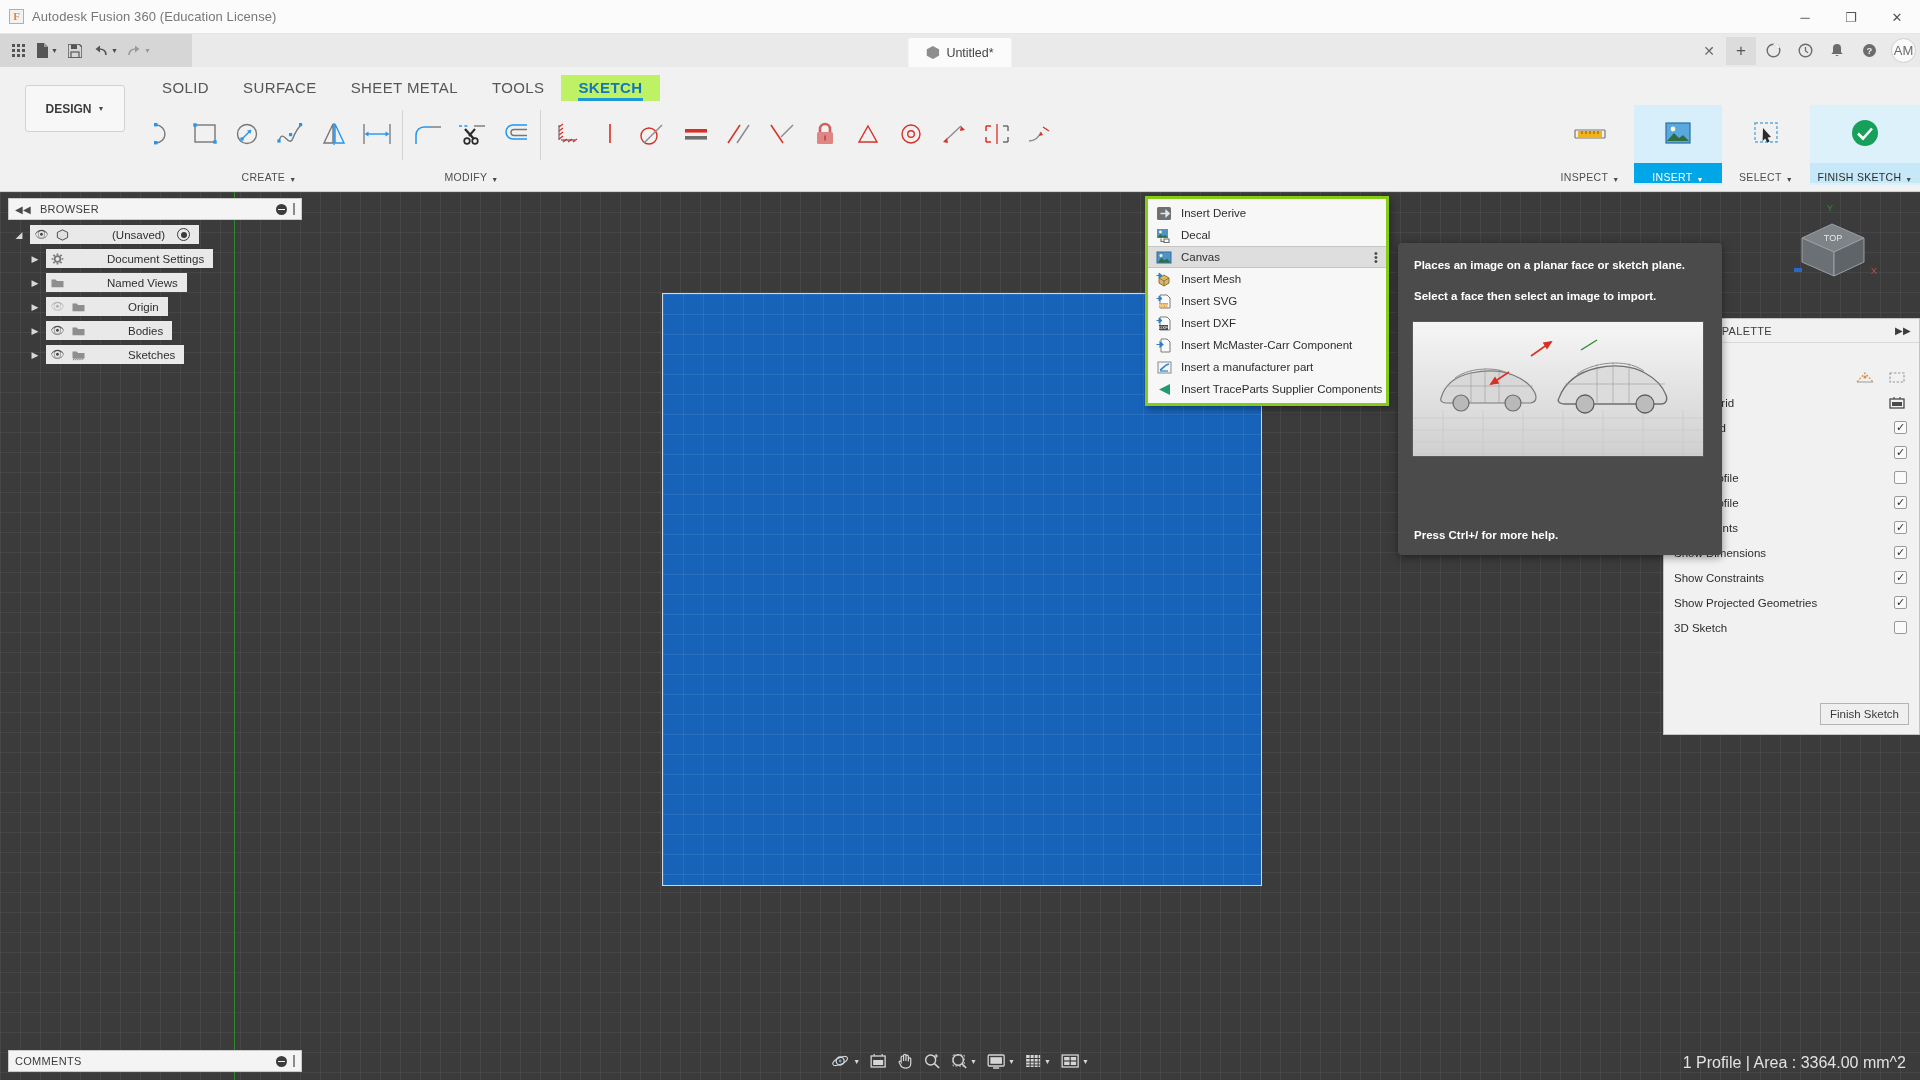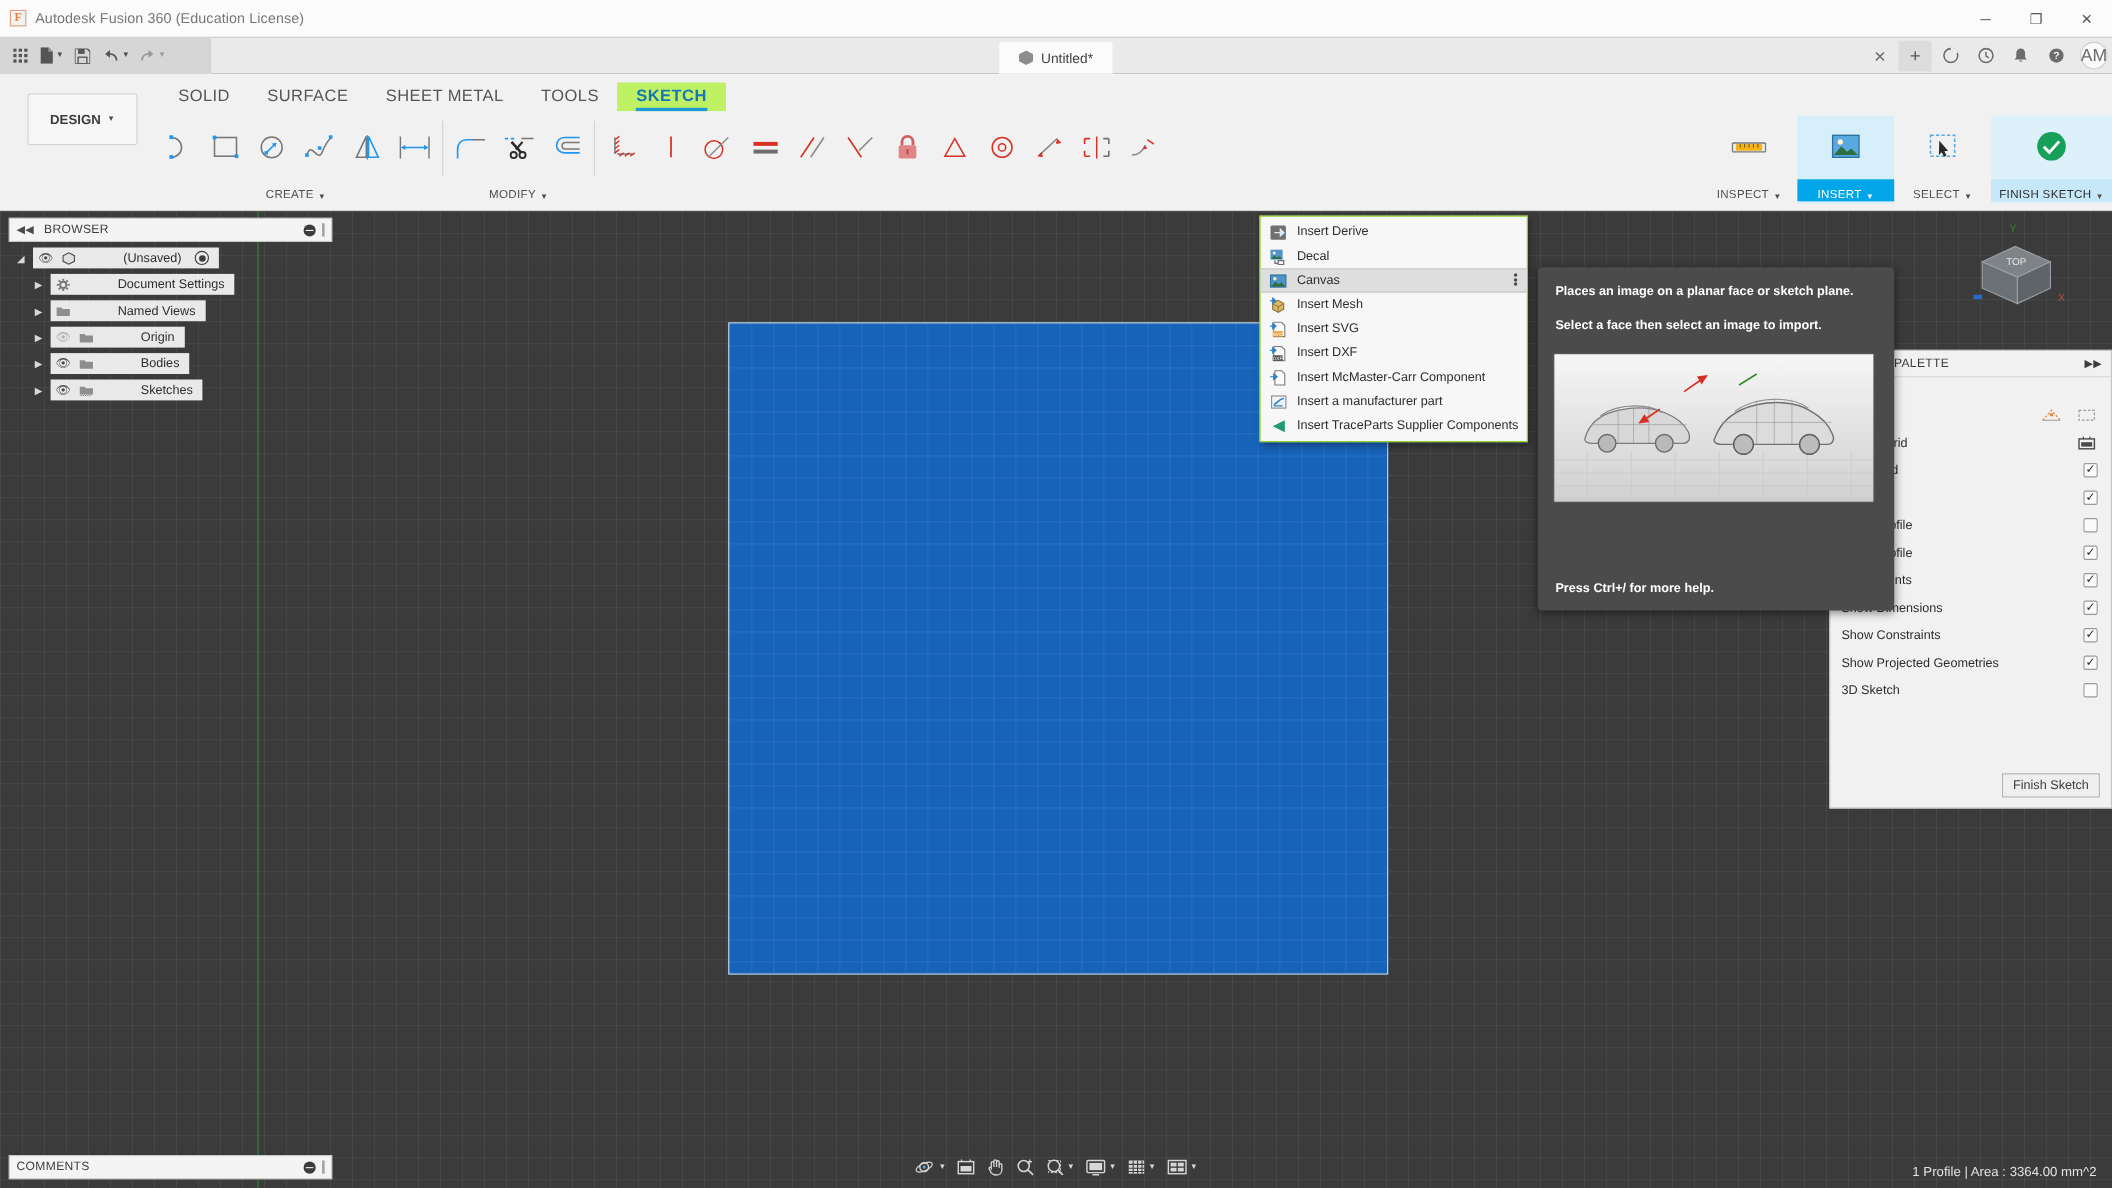--- a/index.html
+++ b/index.html
@@ -54,21 +54,21 @@
     clip-path: polygon(50% 0,100% 26%,100% 74%,50% 100%,0 74%,0 26%);
   }
   .qat-right { position: absolute; right: 4px; top: 0; height: 33px; display: flex; align-items: center; gap: 2px; }
   .qat-icon {
     width: 30px; height: 28px; display: flex; align-items: center; justify-content: center;
     color: #6c6c6c; font-size: 14px;
   }
   .qat-icon.plus { background: #dcdcdc; font-size: 17px; color: #555; }
   .avatar {
     width: 25px; height: 25px; border-radius: 50%; background: #fafafa;
-    border: 1px solid #cfcfcf; color: #6b6b6b; font-size: 16px;
+    border: 1px solid #cfcfcf; color: #6b6b6b; font-size: 13px;
     display: flex; align-items: center; justify-content: center; margin-left: 5px;
   }
 
   
   .ribbon {
     position: absolute; left: 0; top: 67px; width: 1920px; height: 125px;
     background: #f1f1f1; border-bottom: 1px solid #cfcfcf;
   }
   .ws-switch {
     position: absolute; left: 25px; top: 18px; width: 100px; height: 47px;
@@ -154,21 +154,21 @@
   .tlabel { white-space: nowrap; margin-left: 36px; }
   .radio-dot {
     width: 13px; height: 13px; border: 1.5px solid #3c3c3c; border-radius: 50%;
     display: flex; align-items: center; justify-content: center; margin-left: 6px;
   }
   .radio-dot::after { content:""; width: 6px; height: 6px; border-radius: 50%; background: #3c3c3c; }
 
   
   .menu {
     position: absolute; left: 1145px; top: 196px; width: 244px;
-    background: #f7f7f7; border: 1px solid #84cc16; padding: 3px 0;
+    background: #f7f7f7; border: 3px solid #84cc16; padding: 3px 0;
     box-shadow: 2px 3px 7px rgba(0,0,0,.35); z-index: 30;
   }
   .mitem {
     display: flex; align-items: center; height: 22px; padding: 0 8px; gap: 8px;
     font-size: 11.5px; color: #2d2d2d; white-space: nowrap;
   }
   .mitem.sel { background: #dedede; border-top: 1px solid #c5c5c5; border-bottom: 1px solid #c5c5c5; }
   .mico { width: 17px; height: 15px; flex: none; }
   .kebab { margin-left: auto; color: #4a4a4a; font-size: 11px; letter-spacing: 0; line-height: 4px; width: 4px; }
   .kebab span { display: block; }
@@ -228,21 +228,21 @@
     display: flex; align-items: center; padding: 0 6px; font-size: 11px; color: #3c3c3c;
     letter-spacing: .3px;
   }
   .navbar {
     position: absolute; left: 50%; transform: translateX(-50%); bottom: 6px;
     height: 26px; display: flex; align-items: center; gap: 1px;
     color: #d6d6d6;
   }
   .nav-item { height: 24px; display: flex; align-items: center; gap: 2px; padding: 0 4px; }
   .statusright {
-    position: absolute; right: 14px; bottom: 8px; font-size: 12px; color: #e2e2e2;
+    position: absolute; right: 14px; bottom: 8px; font-size: 16px; color: #e2e2e2;
   }
 </style>
 </head>
 <body>
 
 <div id="app">
 
   <div class="titlebar">
     <div class="app-logo">F</div>
     <div class="app-title">Autodesk Fusion 360 (Education License)</div>

